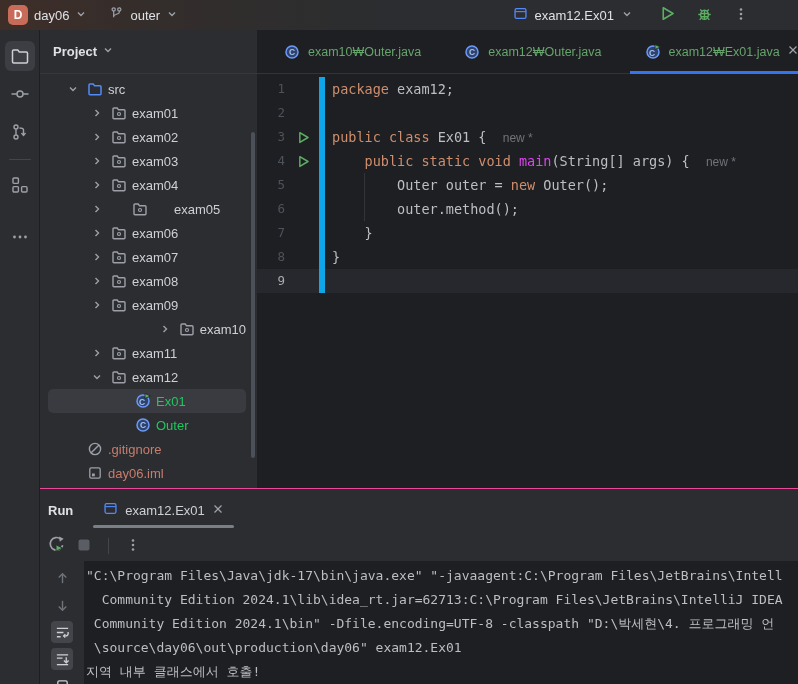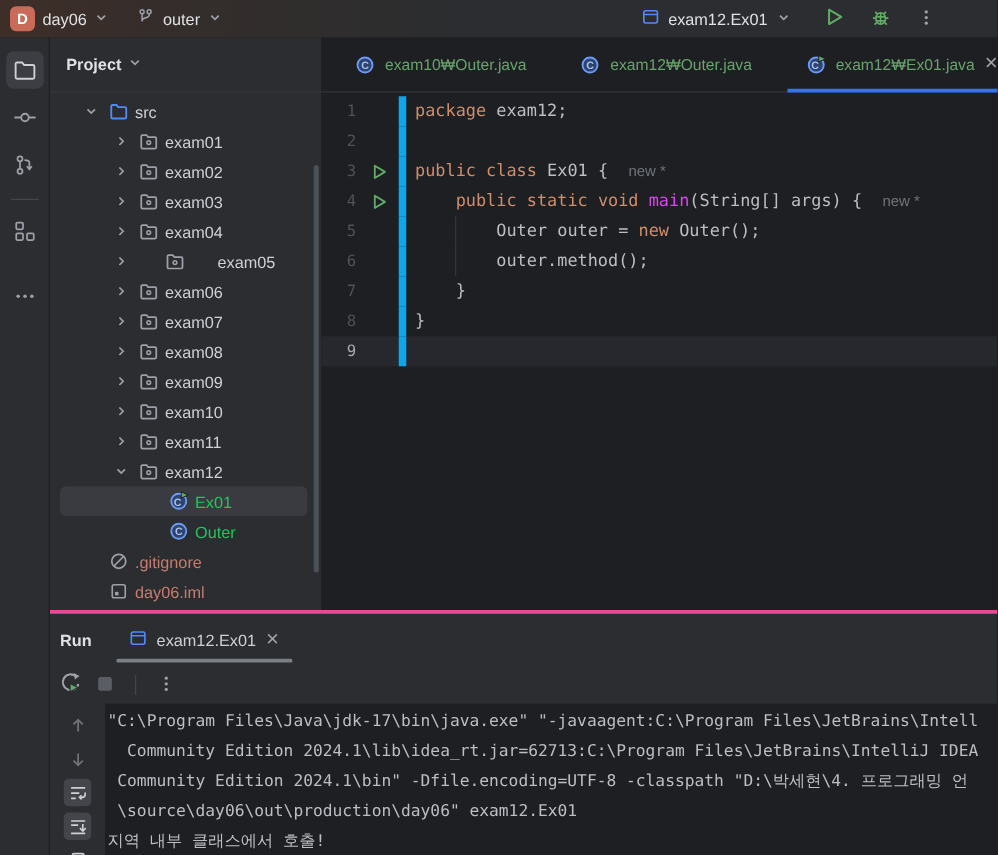--- a/index.html
+++ b/index.html
@@ -63,21 +63,21 @@
   .code-line.current .ln { color:#A8AAB0; }
   .runslot { width:32px; flex:0 0 32px; display:flex; align-items:center; justify-content:center; }
   .ltext { flex:1; border-left:6px solid #0ea5e9; padding-left:7px; white-space:pre;
     position:relative; overflow:hidden; }
   .tk-kw { color:#CF8E6D; } .tk-t { color:#BCBEC4; } .tk-m { color:#d946ef; }
   .tk-hint { color:#6F737A; font-size:12px; font-family:"Liberation Sans",sans-serif; }
   .iguide { position:absolute; left:39px; top:0; bottom:0; border-left:1px solid #313438; }
 
   
   .runpanel { position:absolute; left:40px; top:488px; width:758px; height:196px;
-    background:#2B2D30; border-top:3px solid #ec4899; }
+    background:#2B2D30; border-top:1px solid #ec4899; }
   .run-header { height:42px; display:flex; align-items:center; padding-left:8px; }
   .run-title { font-weight:bold; color:#DFE1E5; }
   .run-tab { position:relative; height:100%; margin-left:20px; display:flex; align-items:center;
     gap:7px; padding:0 10px; color:#CED0D6; }
   .run-tab::after { content:""; position:absolute; left:0; right:0; bottom:3px; height:3px;
     border-radius:2px; background:#7A7E85; }
   .run-toolbar { height:30px; display:flex; align-items:center; gap:6px; padding-left:5px; }
   .rt-divider { width:1px; height:16px; background:#43454A; margin:0 7px; }
   .console { position:absolute; left:0; top:72px; width:758px; height:124px; display:flex; }
   .con-gutter { width:44px; flex:0 0 44px; background:#2B2D30; display:flex; flex-direction:column;
@@ -324,21 +324,21 @@
             </svg>
           </span>
           <span class="t-icon">
             <svg width="16" height="16" viewBox="0 0 16 16" fill="none" stroke="#9DA0A8">
               <path d="M2 4c0-.6.4-1 1-1h3.2l1.3 1.7H13c.6 0 1 .4 1 1v7.1c0 .6-.4 1-1 1H3c-.6 0-1-.4-1-1V4z" stroke-width="1.4"></path>
               <circle cx="8" cy="9" r="1.5" stroke-width="1.2"></circle>
             </svg>
           </span>
           <span class="t-label c-default">exam09</span>
         </div>
-        <div class="tree-row" style="padding-left: 40px;">
+        <div class="tree-row" style="padding-left: 40px; justify-content: flex-end;">
           <span class="t-chev">
             <svg width="12" height="12" viewBox="0 0 12 12">
               <polyline points="4.5,3 7.5,6 4.5,9" fill="none" stroke="#9DA0A8" stroke-width="1.4"></polyline>
             </svg>
           </span>
           <span class="t-icon">
             <svg width="16" height="16" viewBox="0 0 16 16" fill="none" stroke="#9DA0A8">
               <path d="M2 4c0-.6.4-1 1-1h3.2l1.3 1.7H13c.6 0 1 .4 1 1v7.1c0 .6-.4 1-1 1H3c-.6 0-1-.4-1-1V4z" stroke-width="1.4"></path>
               <circle cx="8" cy="9" r="1.5" stroke-width="1.2"></circle>
             </svg>

